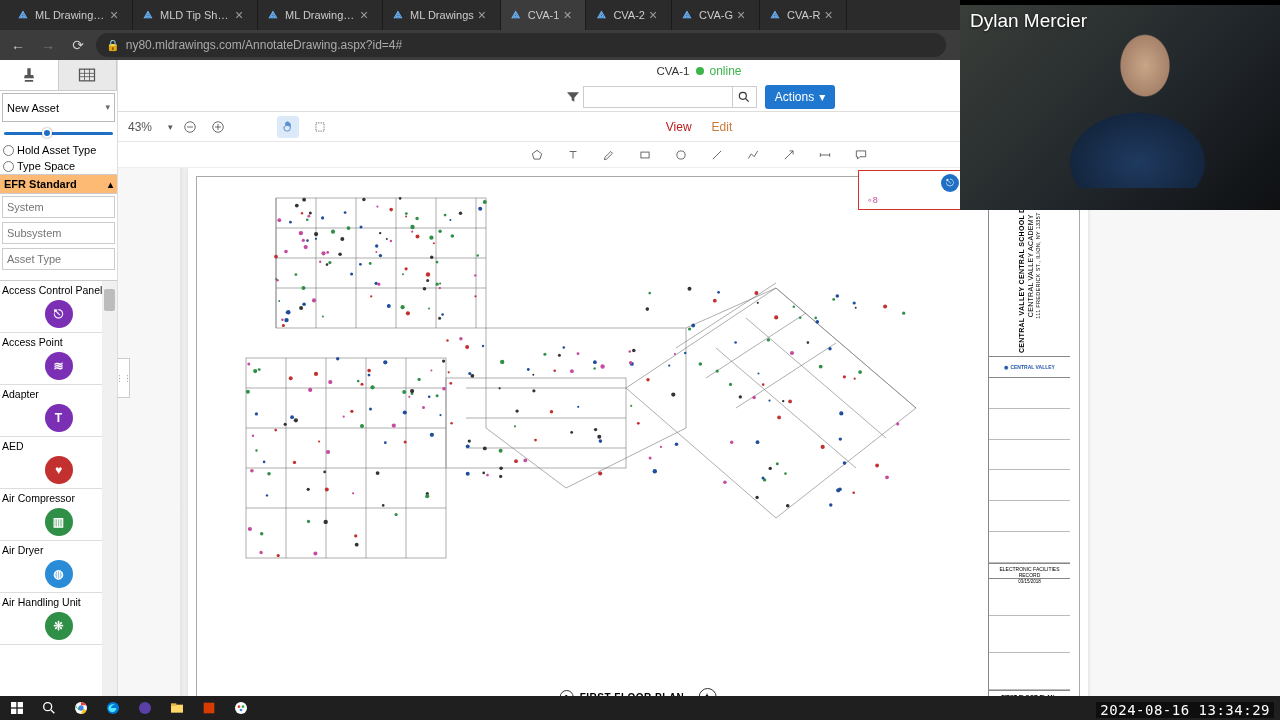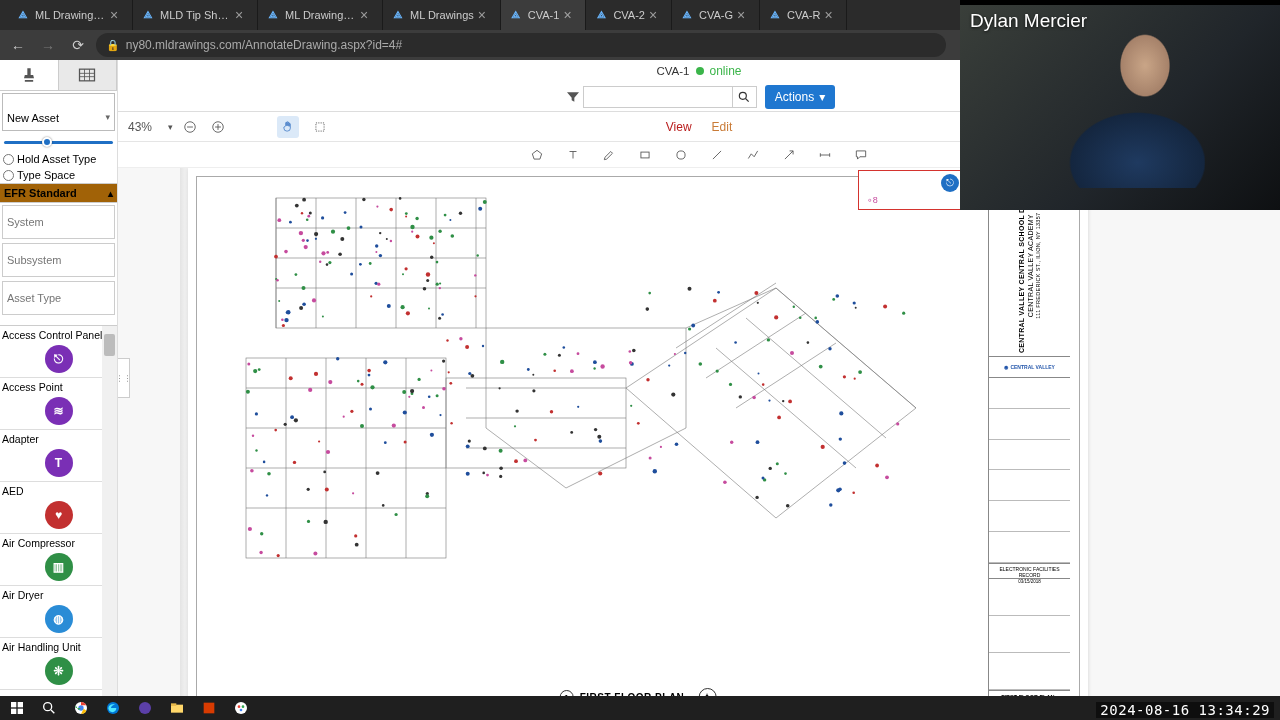--- a/index.html
+++ b/index.html
@@ -15,30 +15,30 @@
 .nav-btn{width:24px;height:24px;display:flex;align-items:center;justify-content:center;color:#ccc;cursor:pointer;font-size:14px;border-radius:12px}
 .nav-btn.disabled{opacity:.4}
 .url-box{flex:1;height:24px;background:#2b2b2b;border-radius:12px;display:flex;align-items:center;padding:0 10px;color:#aaa;font-size:12px;max-width:850px}
 .lock{margin-right:6px;font-size:11px}
 .app{position:absolute;top:60px;left:0;right:0;height:636px;background:#fff;display:flex}
 .left-panel{width:118px;background:#fff;border-right:1px solid #ddd;display:flex;flex-direction:column;font-size:11px}
 .lp-top{display:flex;border-bottom:1px solid #ccc}
 .lp-top-cell{flex:1;height:30px;display:flex;align-items:center;justify-content:center;border-right:1px solid #ccc;cursor:pointer}
 .lp-top-cell svg{width:20px;height:20px;fill:#555}
 .lp-top-cell.ico2{background:#e9e9e9}
-.lp-sel{height:29px;border:1px solid #bbb;margin:2px;font-size:11px;padding:18px 4px;background:#fff;cursor:pointer;display:flex;align-items:flex-start;justify-content:space-between}
+.lp-sel{height:29px;border:1px solid #bbb;margin:2px;font-size:11px;padding:8px 4px;background:#fff;cursor:pointer;display:flex;align-items:flex-start;justify-content:space-between}
 .lp-sel::after{content:"▾";font-size:9px;color:#666}
 .lp-slider{height:14px;position:relative;margin:2px 4px}
 .lp-slider-track{position:absolute;top:6px;left:0;right:0;height:3px;background:#1f6fc4;border-radius:2px}
 .lp-slider-thumb{position:absolute;top:2px;left:38px;width:10px;height:10px;border-radius:50%;background:#1f6fc4;border:2px solid #fff;box-shadow:0 0 2px rgba(0,0,0,.5)}
 .lp-chk{display:flex;align-items:center;padding:2px 3px;gap:3px;font-size:11px}
 .lp-chk input{width:11px;height:11px}
-.lp-section-hdr{background:#a16207;border-top:1px solid #ccc;border-bottom:1px solid #ccc;padding:3px 4px;font-weight:bold;font-size:11px;display:flex;align-items:center;justify-content:space-between}
+.lp-section-hdr{background:#fdba74;border-top:1px solid #ccc;border-bottom:1px solid #ccc;padding:3px 4px;font-weight:bold;font-size:11px;display:flex;align-items:center;justify-content:space-between}
 .lp-section-hdr::after{content:"▴";font-size:10px}
-.lp-input{height:22px;border:1px solid #ccc;margin:2px;padding:16px 4px;font-size:11px;background:#fff}
+.lp-input{height:22px;border:1px solid #ccc;margin:2px;padding:4px 4px;font-size:11px;background:#fff}
 .lp-assets{flex:1;overflow:hidden;border-top:1px solid #ccc;margin-top:8px;position:relative}
 .asset-item{border-bottom:1px solid #ddd;padding:2px 2px 4px;font-size:10.5px;cursor:pointer}
 .asset-item .ai-label{padding:1px 0 2px}
 .asset-ico{width:28px;height:28px;border-radius:50%;display:block;margin:2px auto 0;display:flex;align-items:center;justify-content:center;color:#fff;font-weight:bold;font-size:12px}
 .mini-scroll{position:absolute;right:0;top:0;width:15px;bottom:0;background:#f0f0f0}
 .mini-scroll-thumb{position:absolute;top:8px;left:2px;right:2px;height:22px;background:#bcbcbc;border-radius:2px}
 .collapse-grip{position:absolute;left:118px;top:50%;width:12px;height:40px;margin-top:-20px;background:#fff;border:1px solid #ccc;border-left:none;display:flex;align-items:center;justify-content:center;font-size:8px;color:#888;cursor:pointer;z-index:5}
 .main{flex:1;display:flex;flex-direction:column;position:relative}
 .doc-title-row{height:22px;display:flex;align-items:center;justify-content:center;font-size:11.5px;gap:6px;color:#333}
 .doc-title-row .dot{width:8px;height:8px;border-radius:50%;background:#3bb54a;display:inline-block}

